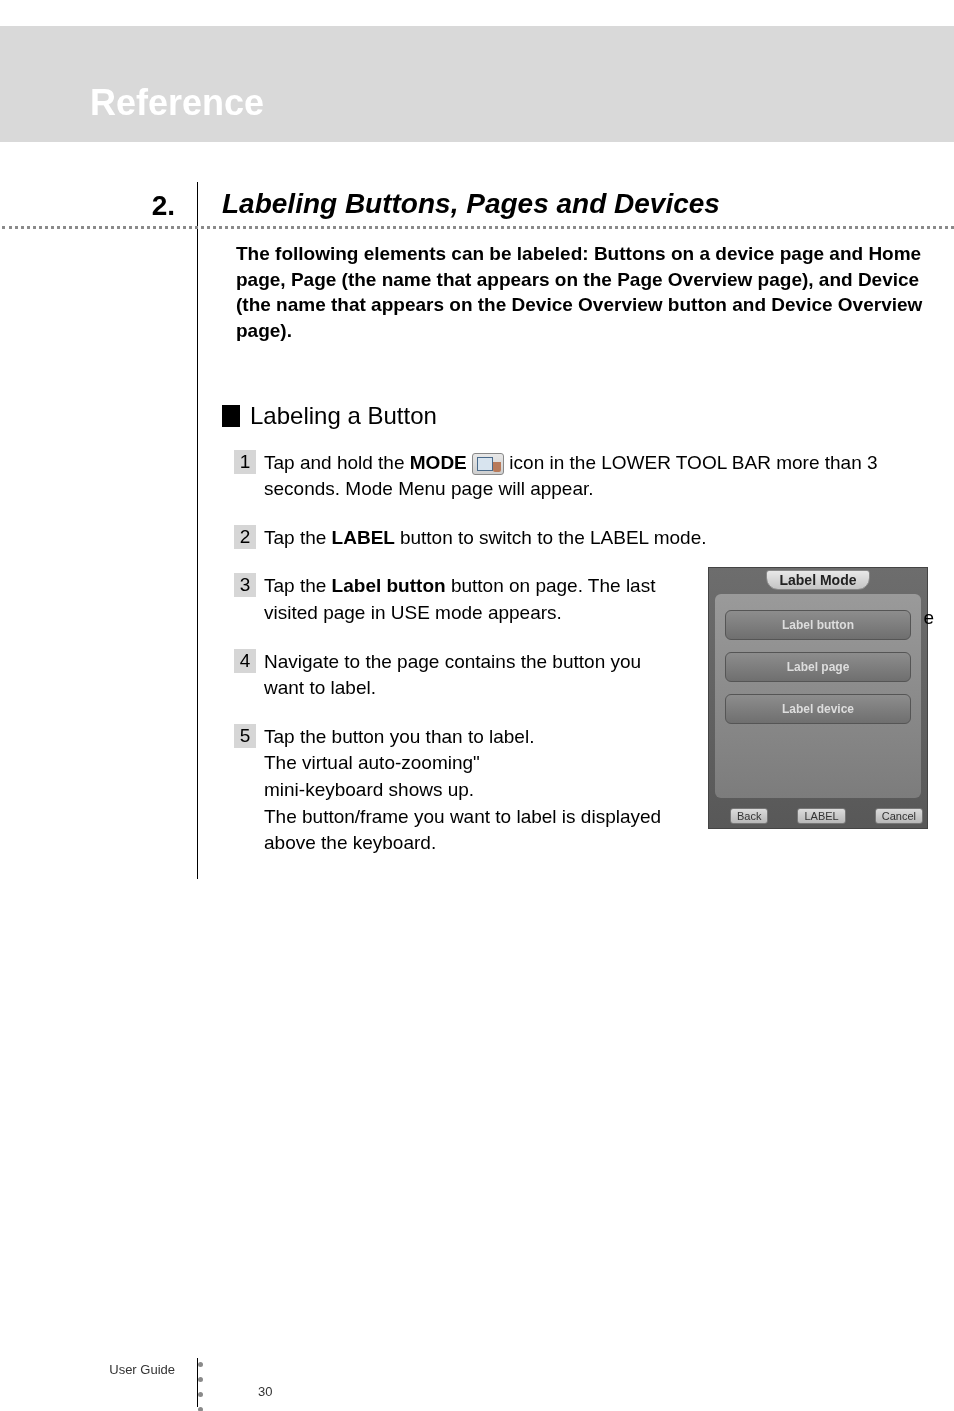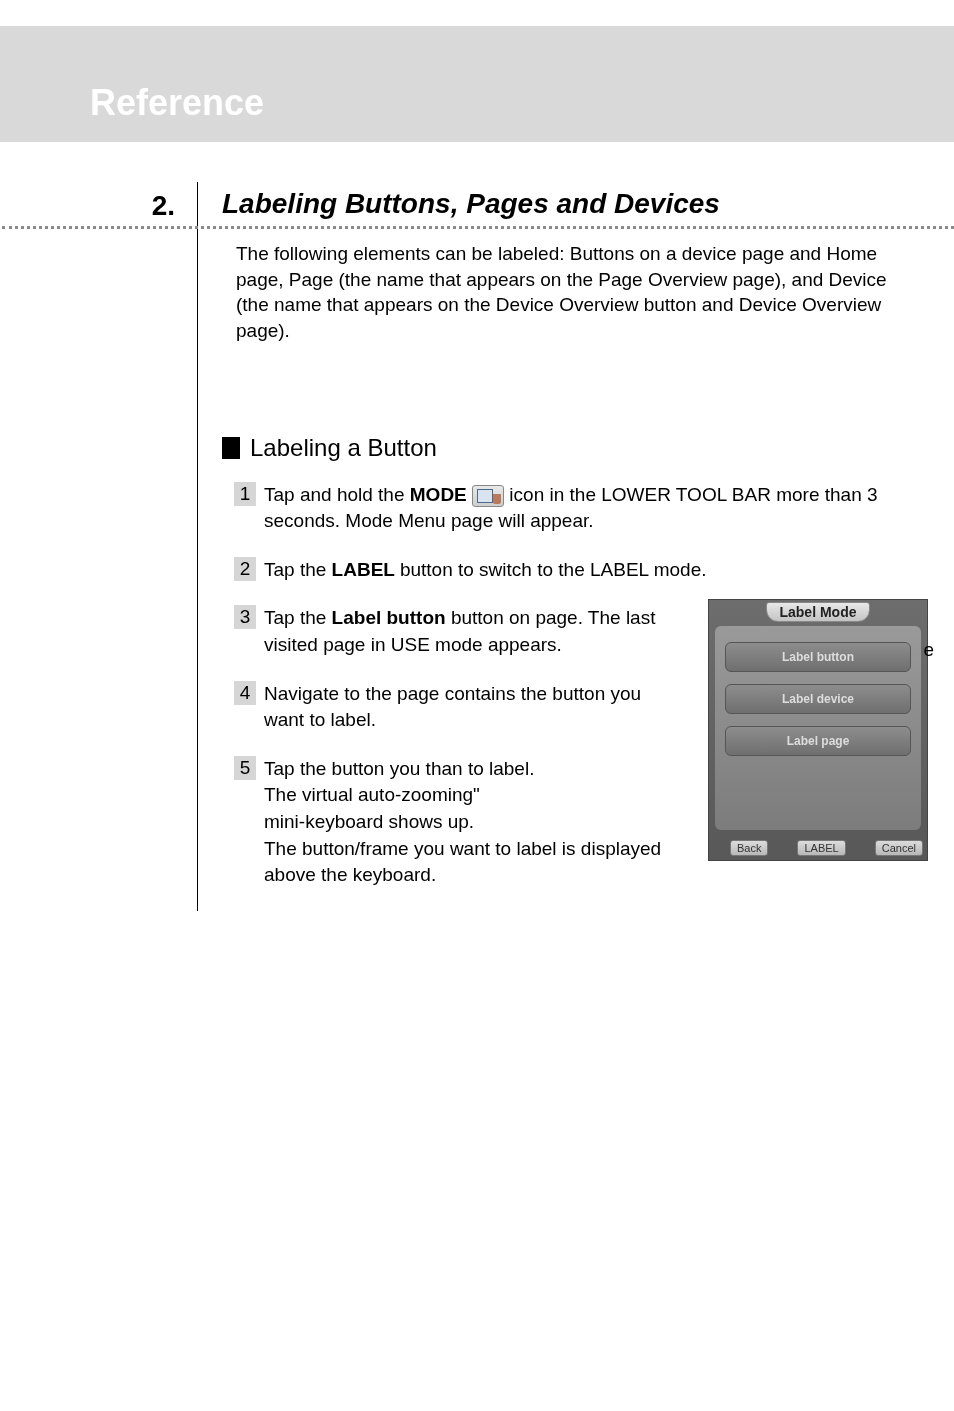--- a/index.html
+++ b/index.html
@@ -64,21 +64,22 @@
       border-top: 3px dotted #8a8a8a;
       margin-left: -220px;
       margin-right: -30px;
       margin-bottom: 12px;
     }
     .intro-text {
       font-size: 19px;
       color: #000;
       line-height: 1.35;
       padding-left: 14px;
-      margin-bottom: 90px;
+      margin-bottom: 58px;
+      font-weight: bold;
     }
     .subsection {
       display: flex;
       align-items: center;
       margin-bottom: 20px;
       padding-left: 0;
     }
     .black-block {
       width: 18px;
       height: 22px;
@@ -298,22 +299,22 @@
           <span>Tap the </span><b> LABEL </b><span> button to switch to the LABEL mode.</span>
         </div>
       </div>
 
       <div class="steps-with-screenshot">
 
         <div class="screenshot-panel">
           <div class="screenshot-tab">Label Mode</div>
           <div class="screenshot-body">
             <div class="ss-button">Label button</div>
+            <div class="ss-button">Label page</div>
             <div class="ss-button">Label device</div>
-            <div class="ss-button">Label page</div>
           </div>
           <div class="screenshot-bottom">
             <div class="ss-bottom-btn">Back</div>
             <div class="ss-bottom-btn">LABEL</div>
             <div class="ss-bottom-btn">Cancel</div>
           </div>
         </div>
         <div class="trailing-e">e</div>
 
         <div class="step step-narrow">
@@ -336,14 +337,27 @@
             <span>mini-keyboard shows up.</span><br>
             <span>The button/frame you want to label is displayed above the keyboard.</span>
           </div>
         </div>
 
       </div>
 
     </div>
   </div>
 
+  <div class="footer">
+    <div class="footer-label">User Guide</div>
+    <div class="footer-right">
+      <div class="dot-column">
+        <div class="dot"></div>
+        <div class="dot"></div>
+        <div class="dot"></div>
+        <div class="dot"></div>
+        <div class="dot"></div>
+      </div>
+      <span>30</span>
+    </div>
+  </div>
 
 </div>
 
 </body></html>

